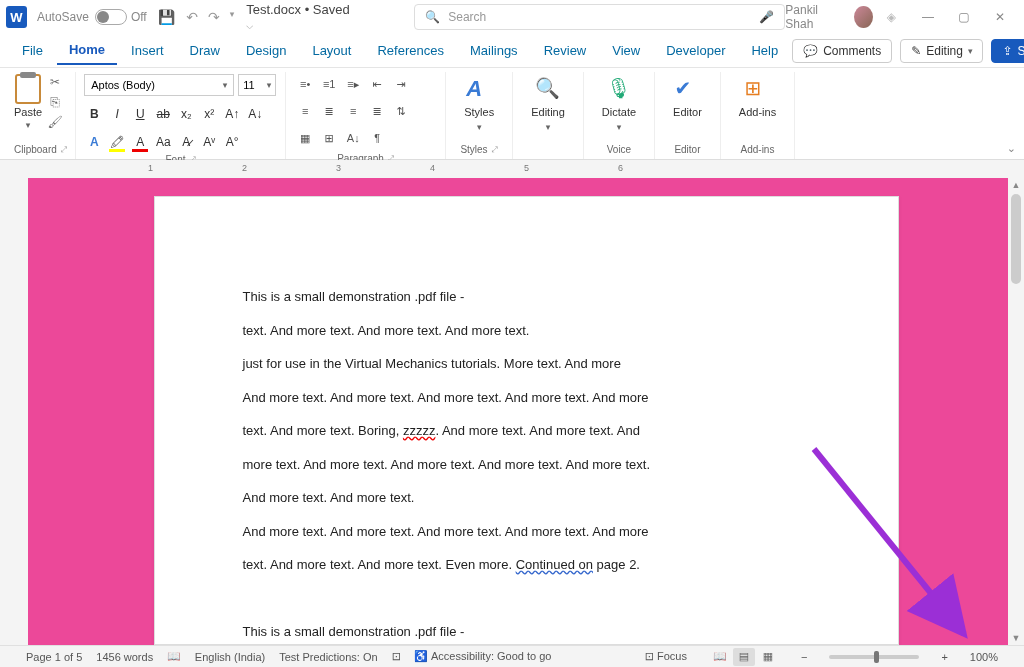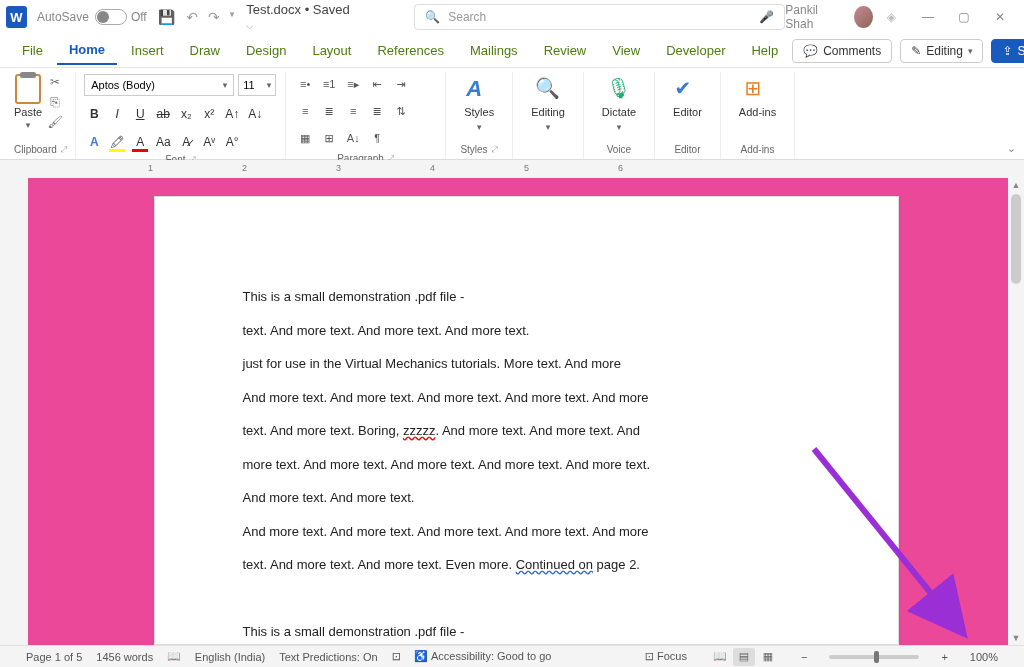--- a/index.html
+++ b/index.html
@@ -14,21 +14,21 @@
 .qat { display: flex; gap: 10px; margin-left: 12px; color: #999; font-size: 14px; }
 .doc-title { margin-left: 12px; color: #444; font-size: 13px; }
 .search-box { margin-left: 60px; width: 390px; height: 26px; border: 1px solid #ddd; border-radius: 4px; display: flex; align-items: center; padding: 0 10px; color: #999; font-size: 12px; gap: 8px; }
 .search-box .spacer { flex: 1; }
 .title-right { margin-left: auto; display: flex; align-items: center; gap: 14px; color: #888; }
 .avatar { width: 22px; height: 22px; border-radius: 50%; background: linear-gradient(135deg, #c89 0%, #865 100%); }
 .win-ctrl { display: flex; gap: 0; }
 .win-btn { width: 36px; height: 28px; display: flex; align-items: center; justify-content: center; font-size: 12px; color: #888; }
 
 .menubar { height: 34px; display: flex; align-items: center; padding: 0 10px; font-size: 13px; gap: 2px; border-bottom: 1px solid #e5e5e5; }
-.menubar .tab { padding: 6px 12px; color: #4d7c0f; }
+.menubar .tab { padding: 6px 12px; color: #0369a1; }
 .menubar .tab.active { color: #185abd; border-bottom: 2px solid #185abd; font-weight: 600; }
 .menubar .right { margin-left: auto; display: flex; gap: 8px; align-items: center; }
 .pill { border: 1px solid #ccc; border-radius: 4px; padding: 4px 10px; font-size: 12px; display: flex; align-items: center; gap: 5px; color: #333; background: #fff; }
 .pill.share { background: #185abd; color: #fff; border-color: #185abd; }
 
 .ribbon { height: 92px; border-bottom: 1px solid #ddd; background: #fff; display: flex; padding: 4px 6px 0 6px; position: relative; }
 .ribbon-group { border-right: 1px solid #eee; padding: 2px 8px; display: flex; flex-direction: column; }
 .ribbon-group:last-of-type { border-right: none; }
 .group-body { flex: 1; display: flex; align-items: flex-start; gap: 4px; }
 .group-label { font-size: 10px; color: #666; text-align: center; padding: 2px 0; display: flex; align-items: center; justify-content: center; gap: 4px; }
@@ -349,21 +349,21 @@
   <div class="arr" style="top:2px">▲</div>
   <div class="thumb"></div>
   <div class="arr" style="bottom:2px">▼</div>
 </div>
 
 <div class="statusbar">
   <span>Page 1 of 5</span>
   <span>1456 words</span>
   <span>📖</span>
   <span>English (India)</span>
-  <span>Text Predictions: On</span>
+  <span>Test Predictions: On</span>
   <span>⊡</span>
   <span><span>♿</span> <span>Accessibility: Good to go</span></span>
   <div class="right">
     <span><span>⊡</span> <span>Focus</span></span>
     <div class="view-btns">
       <div class="vbtn">📖</div>
       <div class="vbtn active">▤</div>
       <div class="vbtn">▦</div>
     </div>
     <span>−</span>

